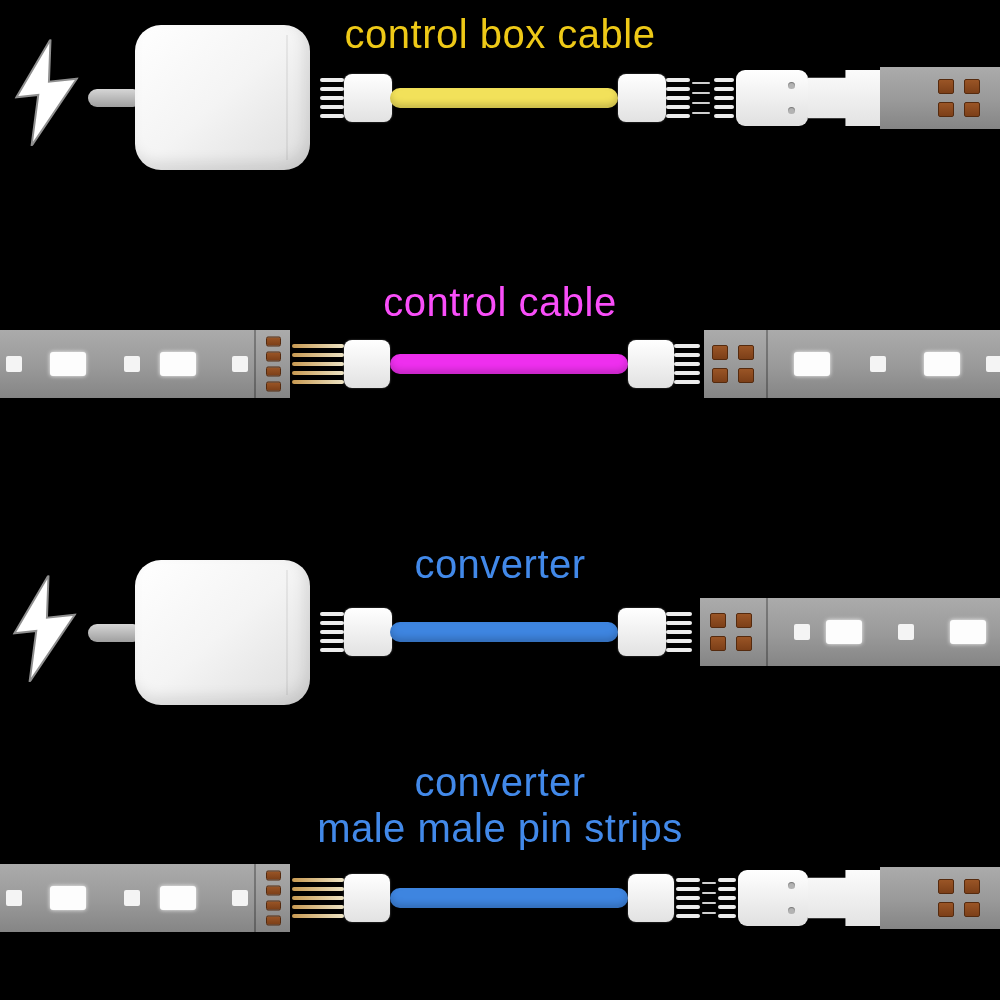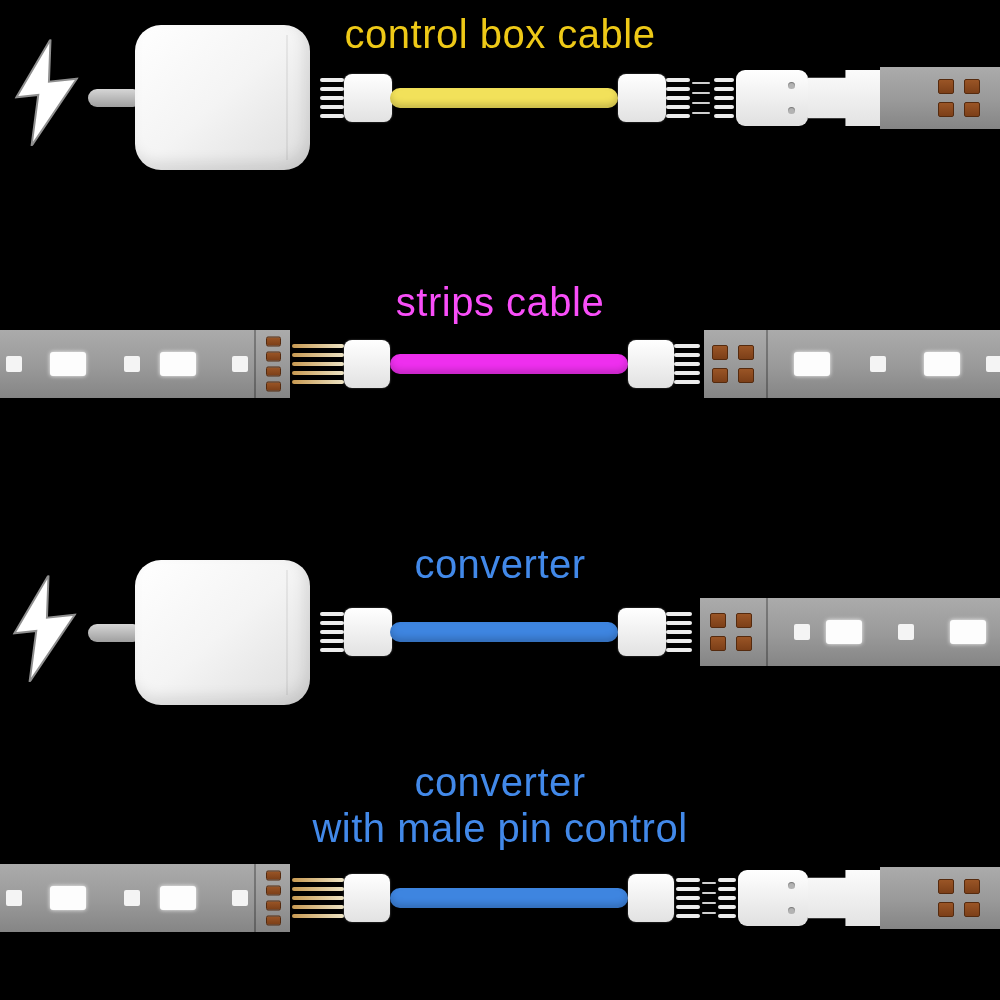--- a/index.html
+++ b/index.html
@@ -86,21 +86,21 @@
       <div class="pads4" style="left:58px;">
           <div class="pad"></div>
           <div class="pad"></div>
           <div class="pad"></div>
           <div class="pad"></div>
         </div>
     </div>
   </div>
 
   <div>
-    <div class="label" style="top: 280px; color: rgb(249, 78, 249);">strips cable</div>
+    <div class="label" style="top: 280px; color: rgb(249, 78, 249);">control cable</div>
 
     <div class="strip" style="left:0;top:330px;width:290px;height:68px;">
       <div class="chip" style="left:6px;"></div>
       <div class="led" style="left:50px;"></div>
       <div class="chip" style="left:124px;"></div>
       <div class="led" style="left:160px;"></div>
       <div class="chip" style="left:232px;"></div>
       <div class="sep" style="left:254px;"></div>
       <div class="padcol" style="left:266px;">
           <div class="pad"></div>
@@ -183,21 +183,21 @@
       <div class="sep" style="left:66px;"></div>
       <div class="chip" style="left:94px;"></div>
       <div class="led" style="left:126px;"></div>
       <div class="chip" style="left:198px;"></div>
       <div class="led" style="left:250px;"></div>
     </div>
   </div>
 
   <div>
     <div class="label" style="top: 760px; color: rgb(66, 137, 233);">converter</div>
-    <div class="label" style="top: 806px; color: rgb(66, 137, 233);">with male pin control</div>
+    <div class="label" style="top: 806px; color: rgb(66, 137, 233);">male male pin strips</div>
 
     <div class="strip" style="left:0;top:864px;width:290px;height:68px;">
       <div class="chip" style="left:6px;"></div>
       <div class="led" style="left:50px;"></div>
       <div class="chip" style="left:124px;"></div>
       <div class="led" style="left:160px;"></div>
       <div class="chip" style="left:232px;"></div>
       <div class="sep" style="left:254px;"></div>
       <div class="padcol" style="left:266px;">
           <div class="pad"></div>

